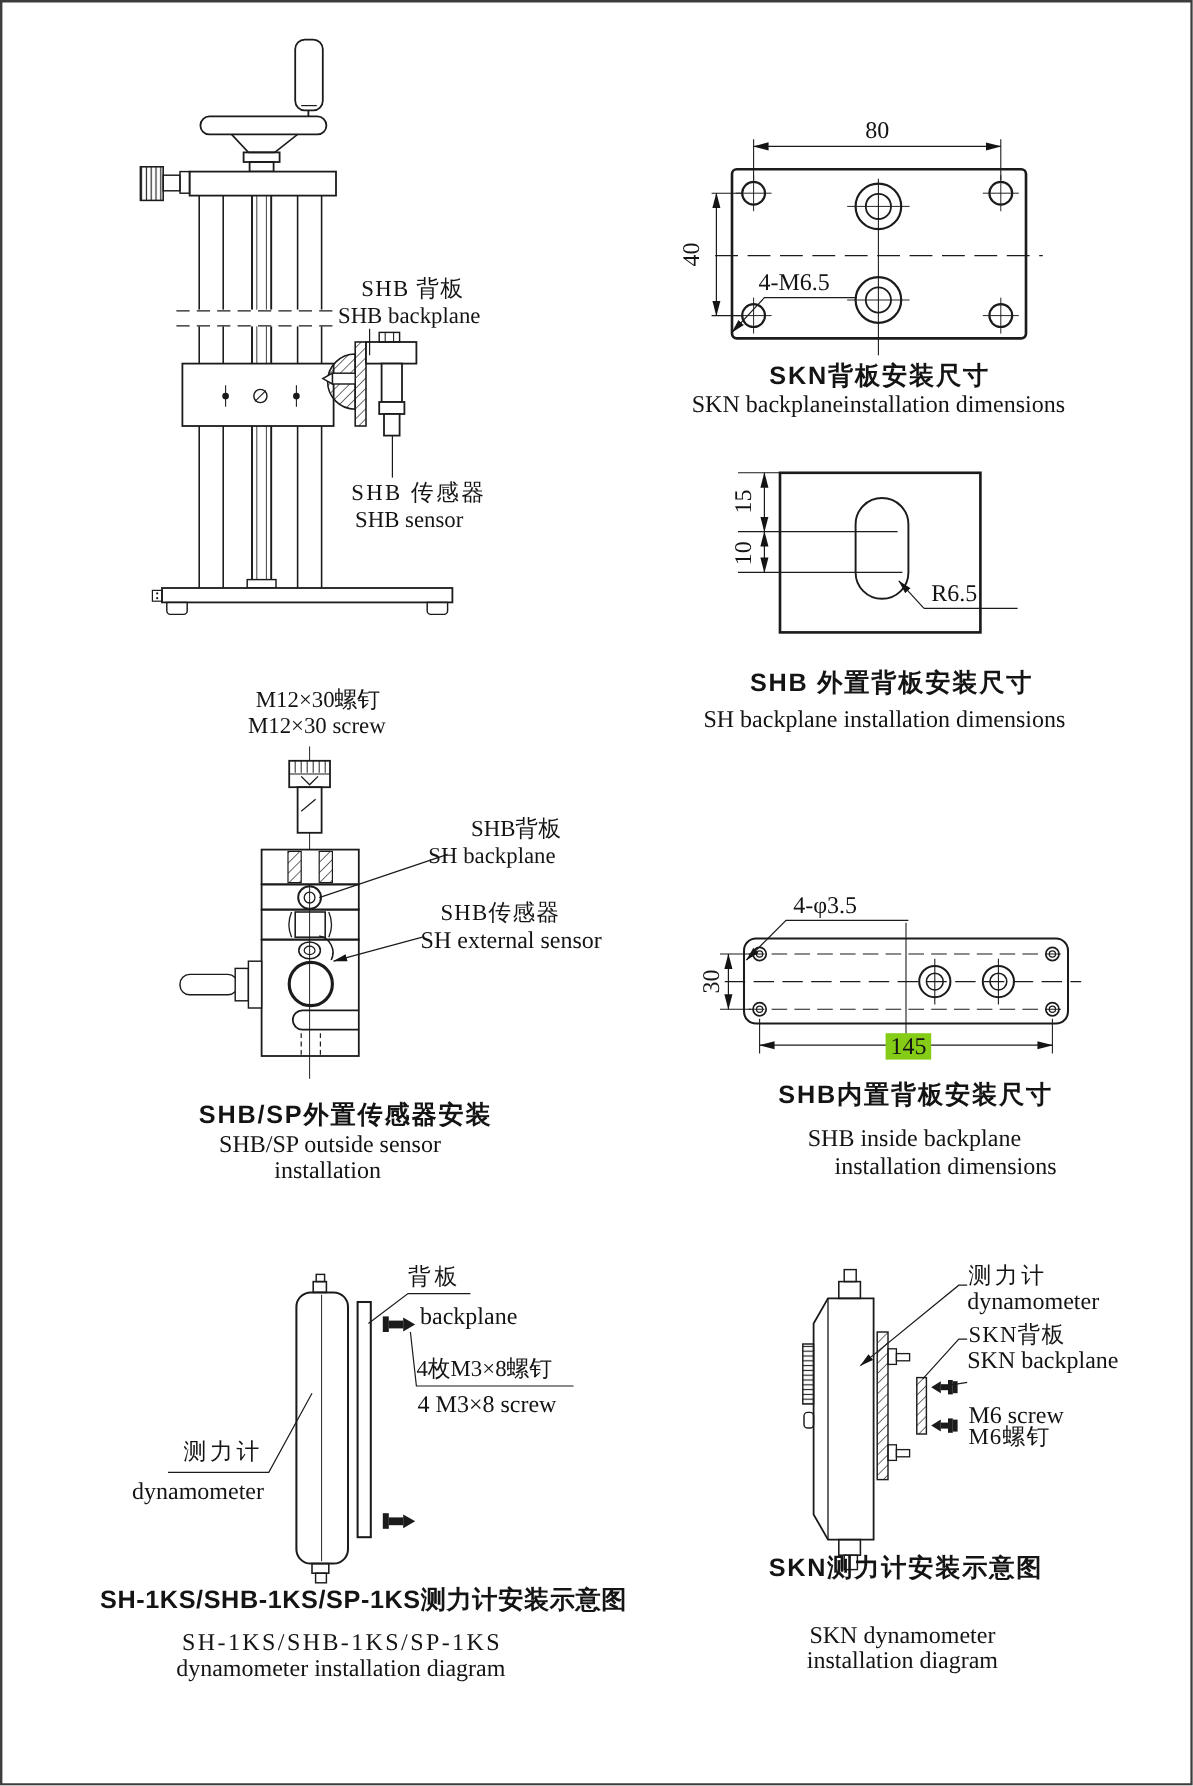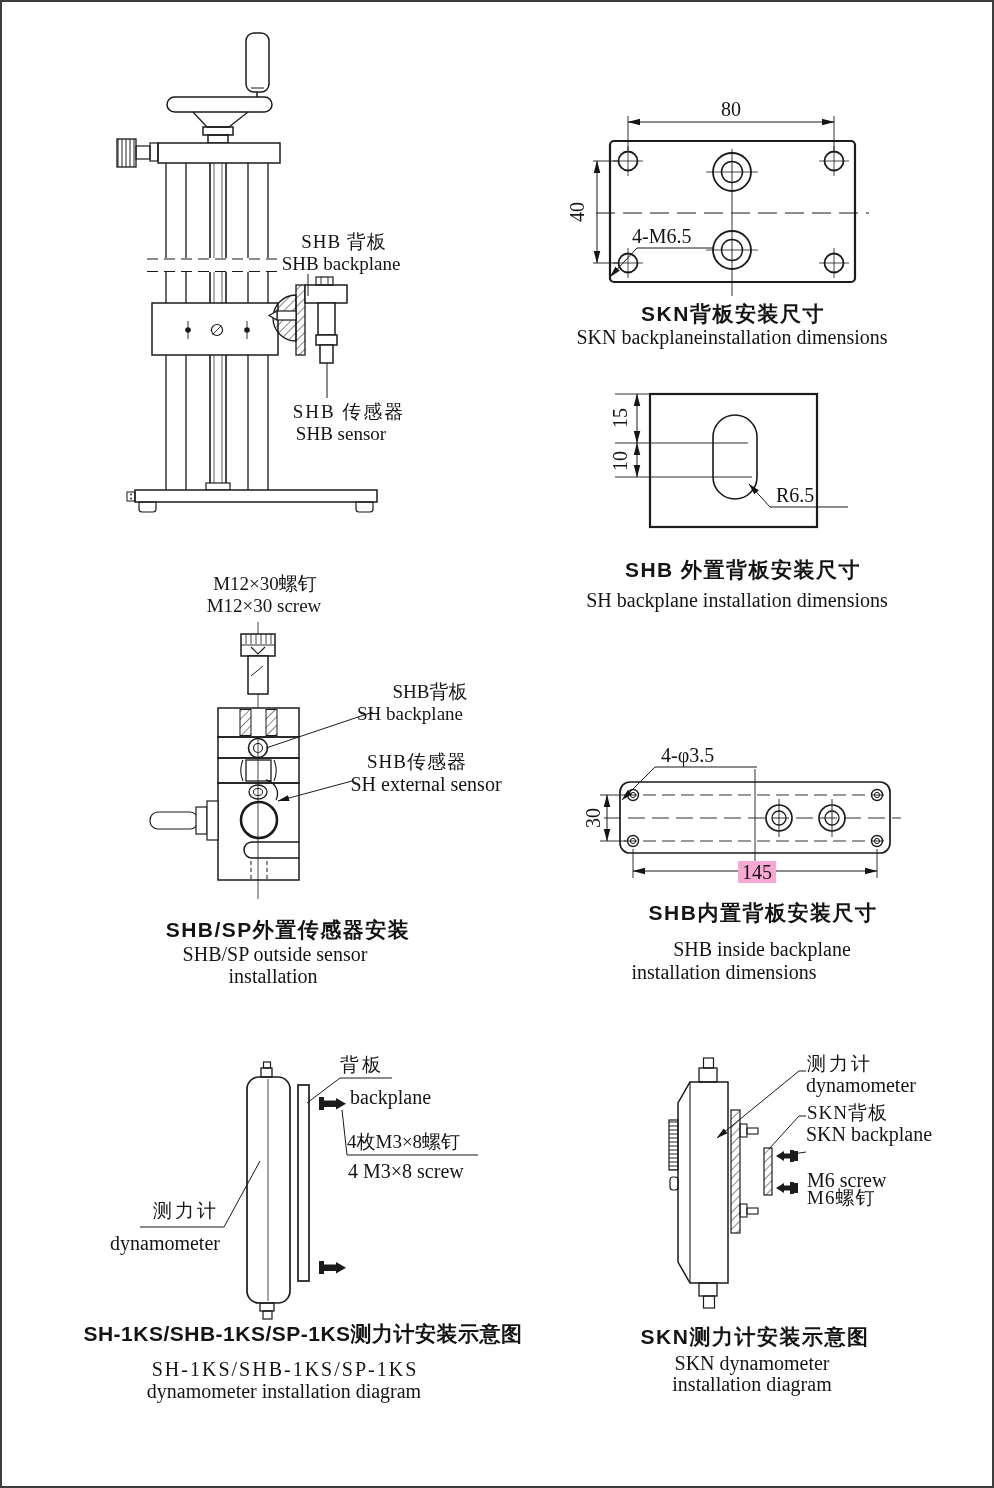--- a/index.html
+++ b/index.html
@@ -27,21 +27,21 @@
   .cap-cn{
     font-family:"Liberation Sans", sans-serif;
     font-weight:bold;
     font-size:21px;
     letter-spacing:1.5px;
   }
   .cap-en{font-size:20px;}
   .sp1{letter-spacing:1px;}
   .sp2{letter-spacing:2px;}
   .sp3{letter-spacing:3px;}
-  .wbg{background:#f9a8d4;padding:0 4px;}
+  .wbg{background:#84cc16;padding:0 4px;}
 </style>
 </head>
 <body>
 
 <div class="page">
 
 <svg width="994" height="1488" viewBox="0 0 994 1488">
   <defs>
     <marker id="aE" viewBox="0 0 10 6" refX="9.6" refY="3" markerWidth="13" markerHeight="8" markerUnits="userSpaceOnUse" orient="auto">
       <path d="M0 0.4 L10 3 L0 5.6 Z" fill="#141414"></path>
@@ -304,35 +304,35 @@
   <div class="lbl ctr" style="left:426px;top:773px;font-size:20px;">SH external sensor</div>
   <div class="lbl ctr cap-cn" style="left:288px;top:918px;">SHB/SP外置传感器安装</div>
   <div class="lbl ctr cap-en" style="left:275px;top:943px;">SHB/SP  outside sensor</div>
   <div class="lbl ctr cap-en" style="left:273px;top:965px;">installation</div>
 
   <div class="lbl dim" style="left:661px;top:744px;">4-φ3.5</div>
   <div class="lbl rot dim" style="left:593px;top:818px;">30</div>
   <div class="lbl ctr dim wbg" style="left:757px;top:861px;">145</div>
   <div class="lbl ctr cap-cn" style="left:763px;top:901px;">SHB内置背板安装尺寸</div>
   <div class="lbl ctr cap-en" style="left:762px;top:938px;">SHB inside  backplane</div>
-  <div class="lbl ctr cap-en" style="left:724px;top:961px;">installation dimensions</div>
+  <div class="lbl ctr cap-en" style="left:788px;top:961px;">installation dimensions</div>
 
   <div class="lbl sp3" style="left:340px;top:1054px;">背板</div>
   <div class="lbl" style="left:350px;top:1086px;font-size:20px;">backplane</div>
   <div class="lbl" style="left:347px;top:1131px;">4枚M3×8螺钉</div>
   <div class="lbl" style="left:348px;top:1160px;font-size:20px;">4 M3×8 screw</div>
   <div class="lbl sp3" style="left:153px;top:1200px;">测力计</div>
   <div class="lbl" style="left:110px;top:1232px;font-size:20px;">dynamometer</div>
   <div class="lbl ctr cap-cn" style="left:303px;top:1322px;letter-spacing:0.5px;">SH-1KS/SHB-1KS/SP-1KS测力计安装示意图</div>
   <div class="lbl ctr cap-en sp2" style="left:285px;top:1358px;">SH-1KS/SHB-1KS/SP-1KS</div>
   <div class="lbl ctr cap-en" style="left:284px;top:1380px;">dynamometer installation diagram</div>
 
   <div class="lbl sp3" style="left:807px;top:1053px;">测力计</div>
   <div class="lbl" style="left:806px;top:1074px;font-size:20px;">dynamometer</div>
   <div class="lbl sp1" style="left:807px;top:1102px;">SKN背板</div>
   <div class="lbl" style="left:806px;top:1123px;font-size:20px;">SKN backplane</div>
   <div class="lbl sp1" style="left:807px;top:1187px;">M6螺钉</div>
   <div class="lbl" style="left:807px;top:1169px;font-size:20px;">M6 screw</div>
-  <div class="lbl ctr cap-cn" style="left:755px;top:1325px;">SKN测力计安装示意图</div>
+  <div class="lbl ctr cap-cn" style="left:755px;top:1295px;">SKN测力计安装示意图</div>
   <div class="lbl ctr cap-en" style="left:752px;top:1352px;">SKN dynamometer</div>
   <div class="lbl ctr cap-en" style="left:752px;top:1373px;">installation diagram</div>
 
 </div>
 
 </body></html>

